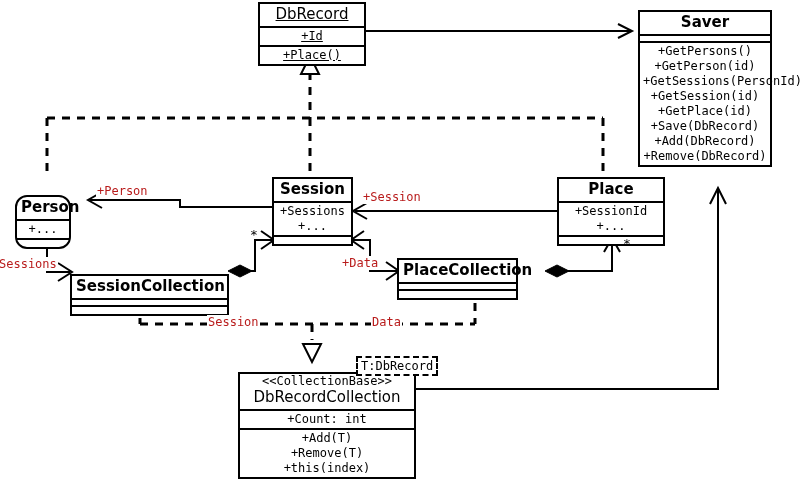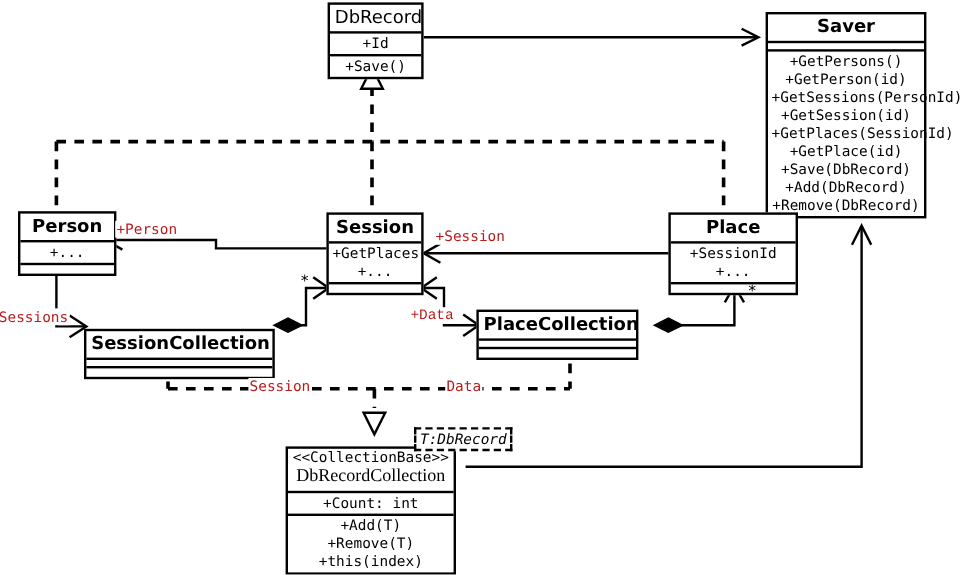--- a/index.html
+++ b/index.html
@@ -183,116 +183,115 @@
       <polygon points="312,362 303,344 321,344" fill="#ffffff" stroke="#000" stroke-width="2"></polygon>
     </g>
 
     
     <g>
       <polyline points="388,389 718,389 718,190" fill="none" stroke="#000" stroke-width="2"></polyline>
       <polyline points="710,204 718,188 726,204" fill="none" stroke="#000" stroke-width="2"></polyline>
     </g>
   </svg>
 
-  <div class="uml-class" style="left:273px; top:2px; width:80px;">
+  <div class="uml-class" style="left:258px; top:2px; width:108px;text-decoration:underline;">
     <div class="uml-sec uml-title plain">DbRecord</div>
     <div class="uml-sec">
       <div class="uml-row">+Id</div>
     </div>
     <div class="uml-sec">
-      <div class="uml-row">+Save()</div>
+      <div class="uml-row">+Place()</div>
     </div>
   </div>
 
   <div class="uml-class" style="left:638px; top:10px; width:134px;">
     <div class="uml-sec uml-title">Saver</div>
     <div class="uml-sec uml-empty"></div>
     <div class="uml-sec">
       <div class="uml-row">+GetPersons()</div>
       <div class="uml-row">+GetPerson(id)</div>
       <div class="uml-row">+GetSessions(PersonId)</div>
       <div class="uml-row">+GetSession(id)</div>
-      <div class="uml-row">+GetPlaces(SessionId)</div>
       <div class="uml-row">+GetPlace(id)</div>
       <div class="uml-row">+Save(DbRecord)</div>
       <div class="uml-row">+Add(DbRecord)</div>
       <div class="uml-row">+Remove(DbRecord)</div>
     </div>
   </div>
 
-  <div class="uml-class" style="left:15px; top:176px; width:82px;">
+  <div class="uml-class" style="left:15px; top:195px; width:56px;border-radius:12px;">
     <div class="uml-sec uml-title">Person</div>
     <div class="uml-sec">
       <div class="uml-row">+...</div>
     </div>
     <div class="uml-sec uml-empty"></div>
   </div>
 
   <div class="uml-class" style="left:272px; top:177px; width:81px;">
     <div class="uml-sec uml-title">Session</div>
     <div class="uml-sec">
-      <div class="uml-row">+GetPlaces</div>
+      <div class="uml-row">+Sessions</div>
       <div class="uml-row">+...</div>
     </div>
     <div class="uml-sec uml-empty"></div>
   </div>
 
   <div class="uml-class" style="left:557px; top:177px; width:108px;">
     <div class="uml-sec uml-title">Place</div>
     <div class="uml-sec">
       <div class="uml-row">+SessionId</div>
       <div class="uml-row">+...</div>
     </div>
     <div class="uml-sec uml-empty"></div>
   </div>
 
   <div class="uml-class" style="left:70px; top:274px; width:159px;">
     <div class="uml-sec uml-title">SessionCollection</div>
     <div class="uml-sec uml-empty"></div>
     <div class="uml-sec uml-empty"></div>
   </div>
 
-  <div class="uml-class" style="left:397px; top:258px; width:135px;">
+  <div class="uml-class" style="left:397px; top:258px; width:121px;">
     <div class="uml-sec uml-title">PlaceCollection</div>
     <div class="uml-sec uml-empty"></div>
     <div class="uml-sec uml-empty"></div>
   </div>
 
-  <div class="uml-class" style="left:238px; top:372px; width:142px;">
+  <div class="uml-class" style="left:238px; top:372px; width:178px;">
     <div class="uml-sec" style="padding:0 3px 2px 3px;">
       <div class="stereotype">&lt;&lt;CollectionBase&gt;&gt;</div>
-      <div class="uml-title plain" style="border:none; padding:0;font-family:Liberation Serif, serif;">DbRecordCollection</div>
+      <div class="uml-title plain" style="border:none; padding:0;">DbRecordCollection</div>
     </div>
     <div class="uml-sec">
       <div class="uml-row">+Count: int</div>
     </div>
     <div class="uml-sec">
       <div class="uml-row">+Add(T)</div>
       <div class="uml-row">+Remove(T)</div>
       <div class="uml-row">+this(index)</div>
     </div>
   </div>
 
-  <div class="tparam" style="left:345px; top:356px;font-style:italic;">
+  <div class="tparam" style="left:356px; top:356px;">
     <span>T:DbRecord</span>
   </div>
 
   <div class="edge-label" style="left:96px; top:184px;">
     <span>+Person</span>
   </div>
 
   <div class="edge-label" style="left:362px; top:190px;">
     <span>+Session</span>
   </div>
 
   <div class="edge-label" style="left:-2px; top:257px;">
     <span>Sessions</span>
   </div>
 
-  <div class="edge-label" style="left:341px; top:256px;font-family:Liberation Mono, monospace;">
+  <div class="edge-label" style="left:341px; top:256px;">
     <span>+Data</span>
   </div>
 
   <div class="mult" style="left:250px; top:228px;">
     <span>*</span>
   </div>
 
   <div class="mult" style="left:623px; top:237px;">
     <span>*</span>
   </div>

